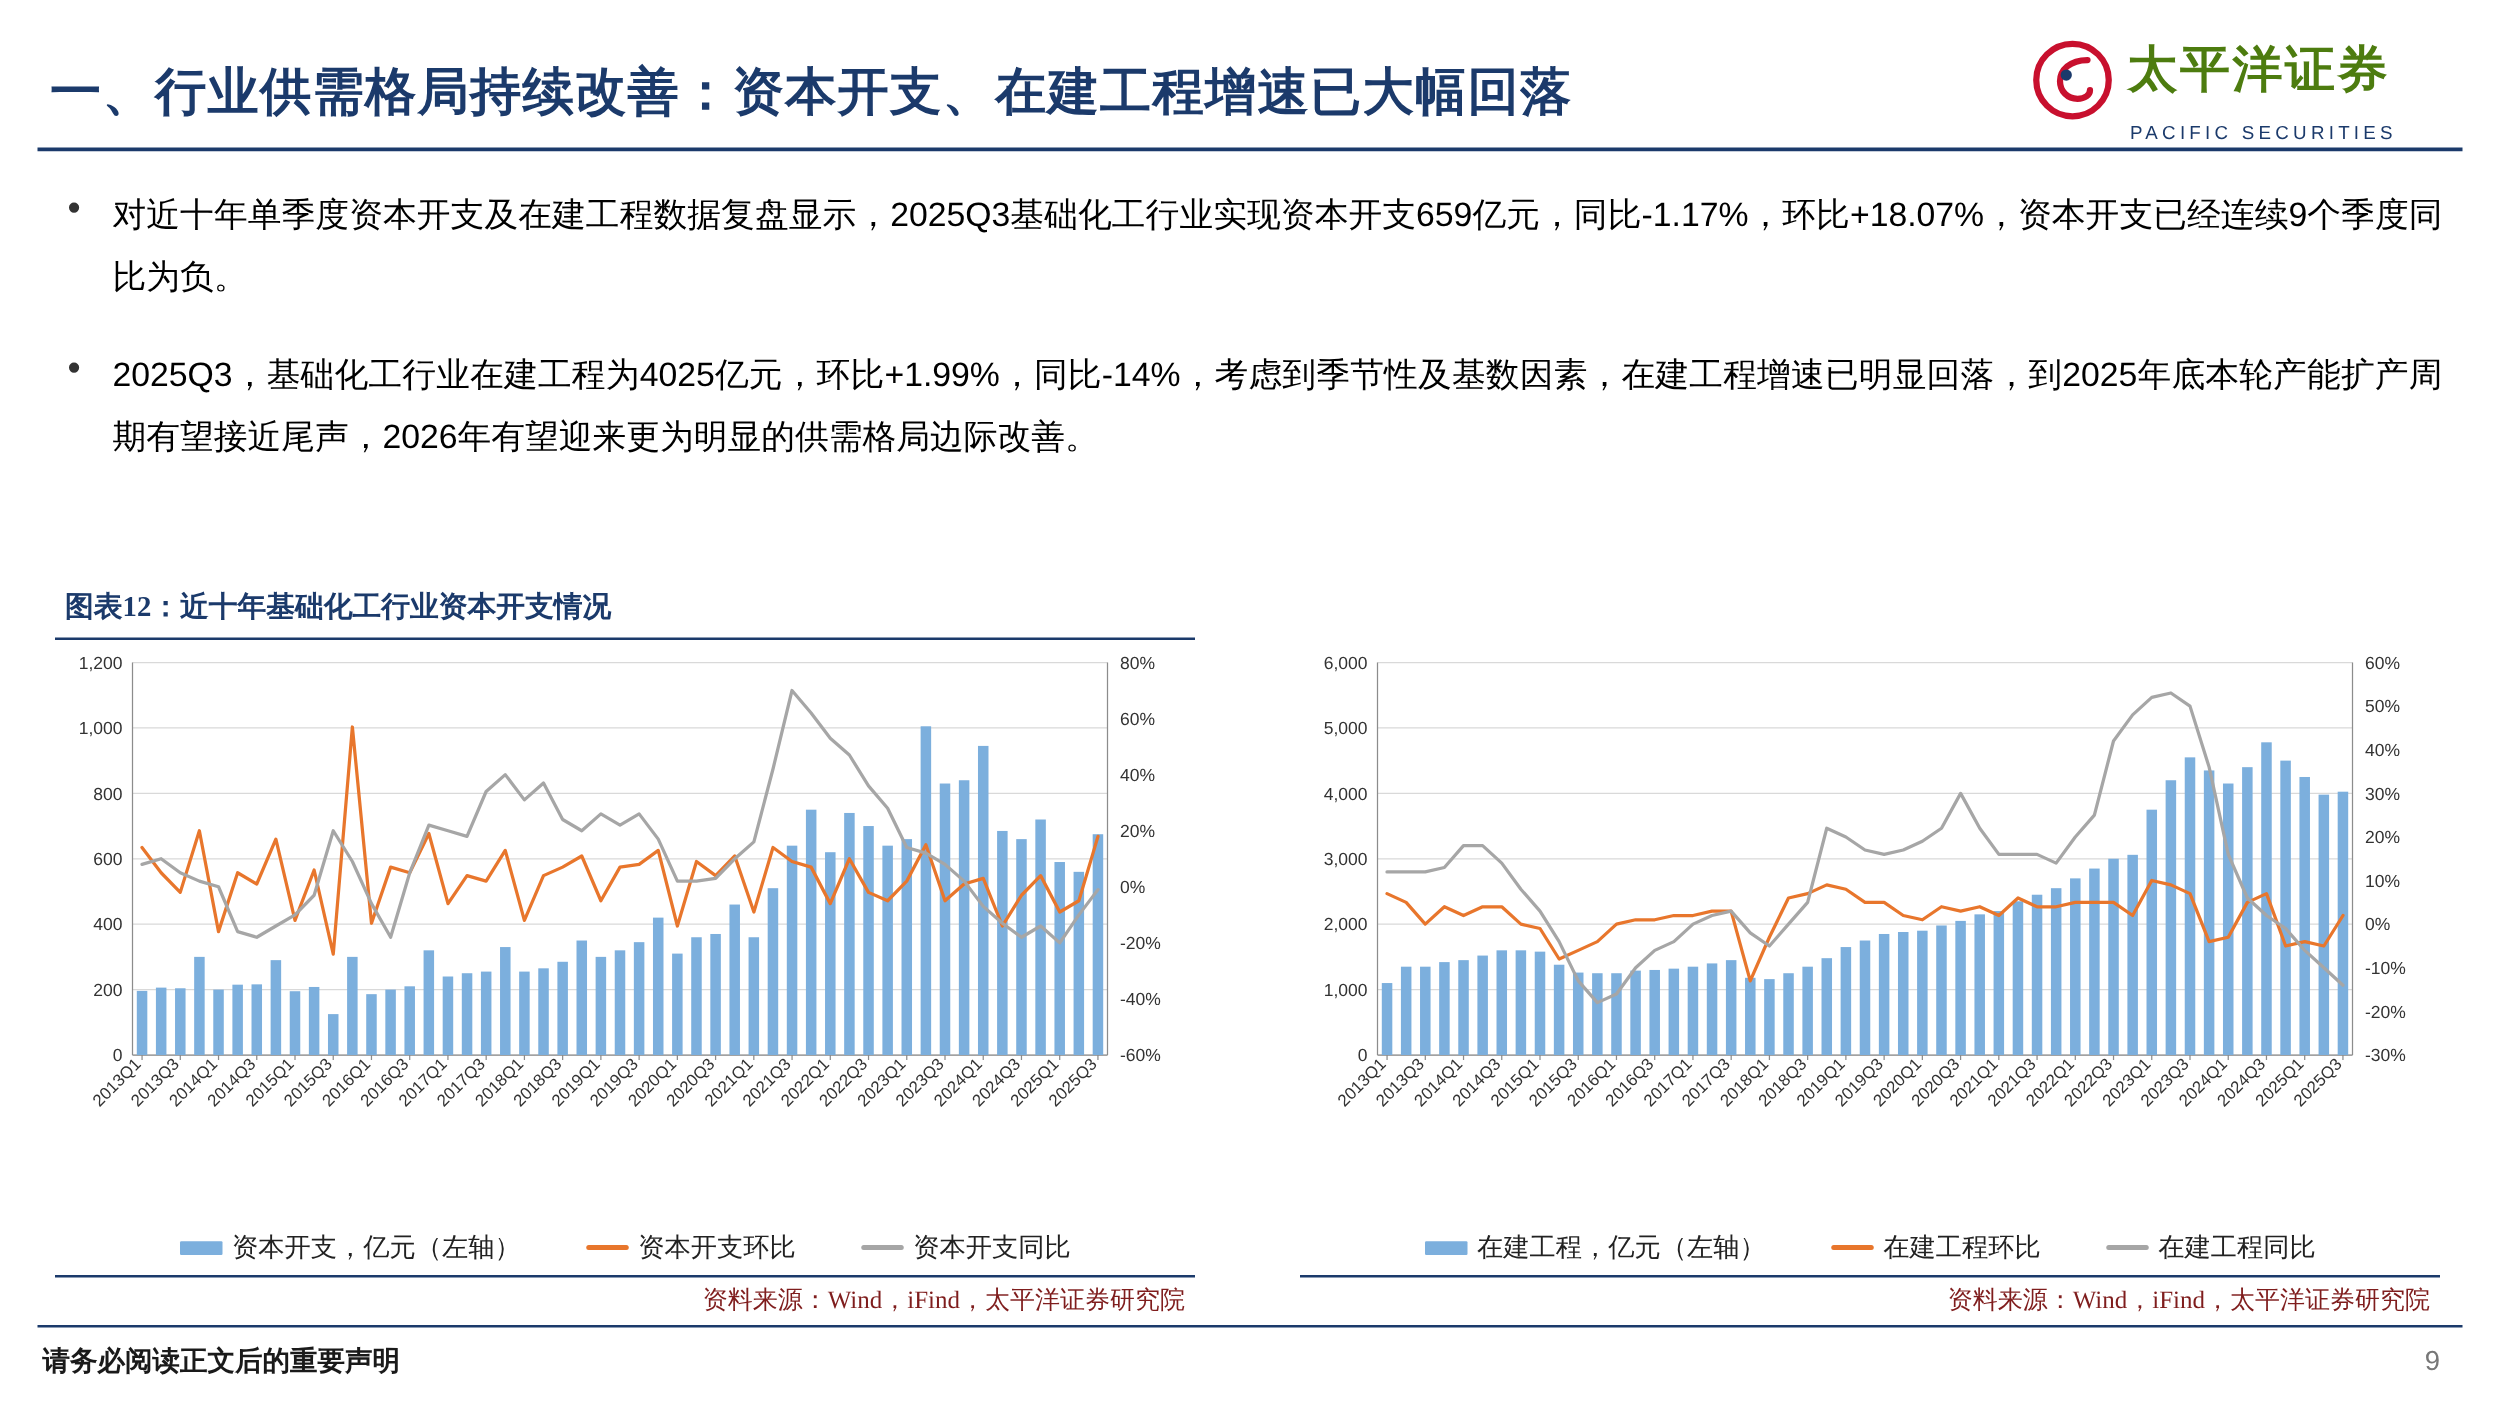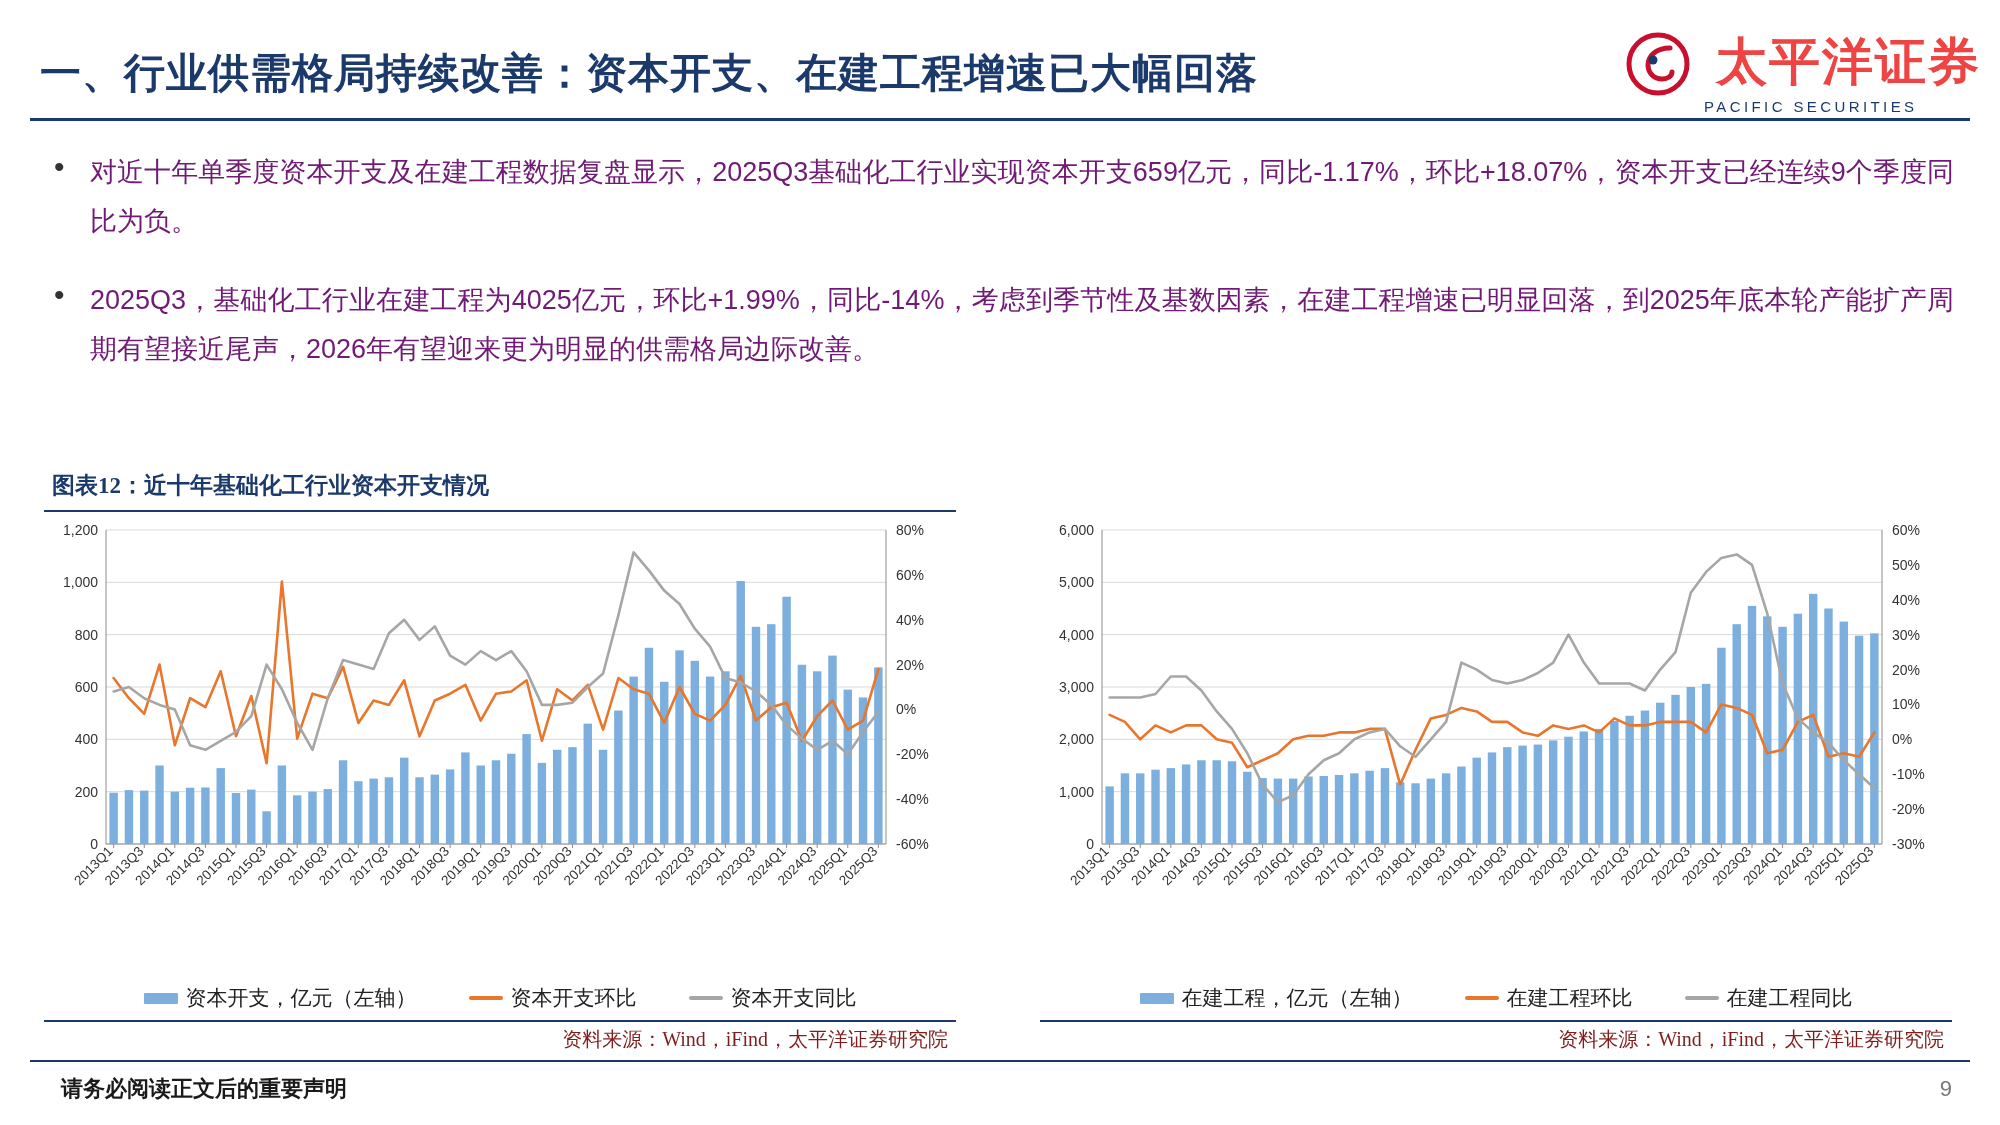--- a/index.html
+++ b/index.html
@@ -23,36 +23,36 @@
   .header-rule{
     position:absolute;left:30px;top:118px;width:1940px;height:3px;background:#1b3a6b;
   }
   .logo{
     position:absolute;right:44px;top:28px;width:330px;height:74px;
   }
   .logo-mark{
     position:absolute;left:0;top:4px;width:64px;height:64px;
   }
   .logo-text-cn{
-    position:absolute;left:90px;top:0px;font-size:51px;font-weight:bold;color:#ef4444;
+    position:absolute;left:76px;top:0px;font-size:40px;font-weight:bold;color:#4d7c0f;
     letter-spacing:2px;white-space:nowrap;
   }
   .logo-text-en{
     position:absolute;left:78px;top:52px;font-size:15px;color:#1b3a6b;letter-spacing:3.4px;
     white-space:nowrap;
     margin-top:18px;
   }
   
   .bullets{position:absolute;left:44px;top:148px;width:1910px;}
   .bullet{position:relative;padding-left:46px;margin-bottom:30px;}
   .bullet .dot{
     position:absolute;left:10px;top:4px;font-size:30px;line-height:30px;color:#333;
   }
   .bullet p{
-    margin:0;font-size:27px;line-height:49px;color:#701a75;text-align:justify;
+    margin:0;font-size:27px;line-height:49px;color:#000000;text-align:justify;
   }
   
   .panel{
     position:absolute;top:468px;width:912px;height:588px;
   }
   .panel.left{left:44px;}
   .panel.right{left:1040px;}
   .panel-head{
     position:relative;height:42px;border-bottom:2px solid #1b3a6b;
   }
@@ -73,21 +73,20 @@
     display:flex;justify-content:center;align-items:center;gap:52px;
   }
   .legend-item{display:flex;align-items:center;gap:8px;font-size:21px;color:#222;white-space:nowrap;}
   .legend-swatch{width:34px;height:11px;border-radius:1px;}
   .legend-line{width:34px;height:4px;border-radius:2px;}
   
   .footer-rule{position:absolute;left:30px;top:1060px;width:1940px;height:2px;background:#1b3a6b;}
   .footer-note{
     position:absolute;left:34px;top:1074px;font-size:22px;font-weight:bold;color:#1a1a1a;
     font-family:"Liberation Serif","DejaVu Serif",serif;
-    margin-left:27px;
   }
   .page-num{
     position:absolute;right:48px;top:1076px;font-size:22px;color:#777;
   }
   svg text{font-family:"Liberation Sans","DejaVu Sans",sans-serif;}
 </style>
 </head>
 <body>
 
 <div class="header">

